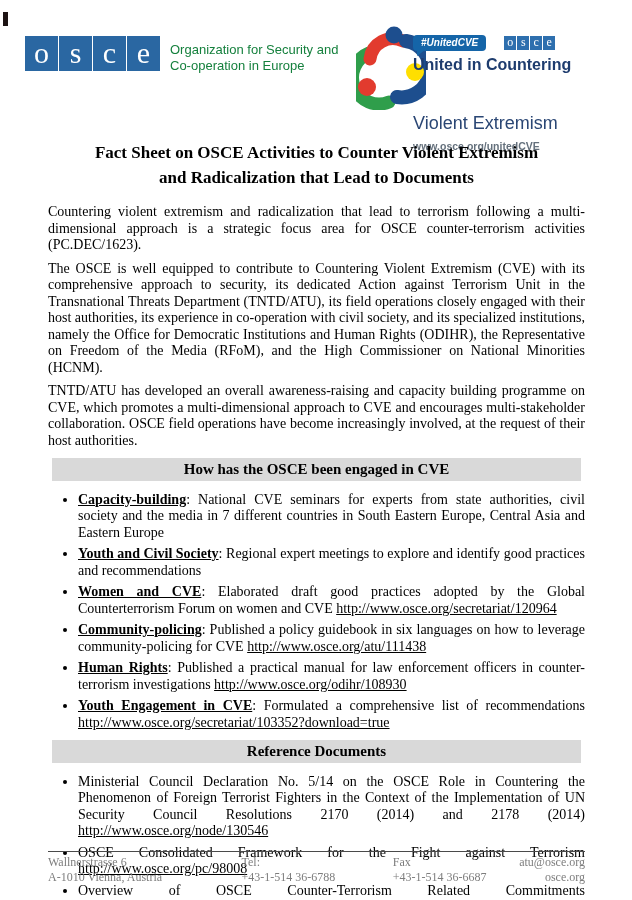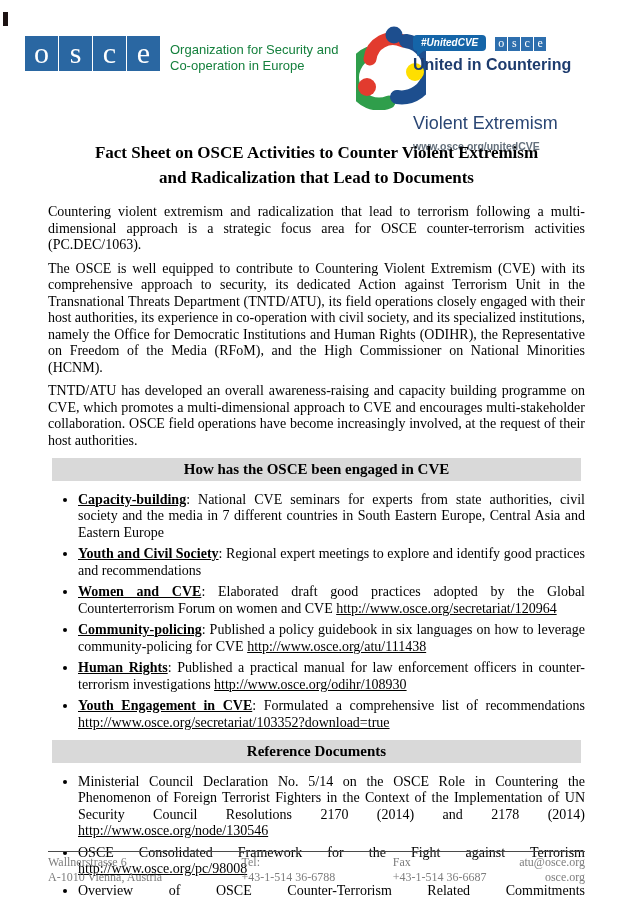--- a/index.html
+++ b/index.html
@@ -25,21 +25,21 @@
   }
   .osce-tagline {
     position: absolute; left: 170px; top: 42px;
     font-family: "Liberation Sans", sans-serif;
     font-size: 13px; line-height: 16px; color: #15803d;
   }
 
   
   .cve-mark { position: absolute; left: 356px; top: 26px; }
   .cve-right { position: absolute; left: 413px; top: 35px; width: 215px; font-family: "Liberation Sans", sans-serif; }
-  .cve-toprow { display: flex; align-items: flex-end; gap: 9px; margin-bottom: 4px; }
+  .cve-toprow { display: flex; align-items: center; gap: 18px; margin-bottom: 4px; }
   .badge {
     position: relative; display: inline-block;
     background: #1565a8; color: #fff;
     font-size: 10px; font-weight: bold; font-style: italic;
     padding: 2px 8px 3px; border-radius: 4px;
   }
   .badge::after {
     content: ""; position: absolute; left: 4px; bottom: -5px;
     width: 0; height: 0;
     border-top: 6px solid #1565a8; border-right: 8px solid transparent;
@@ -130,21 +130,21 @@
     <div class="cve-title2">Violent Extremism</div>
     <div class="cve-url">www.osce.org/unitedCVE</div>
   </div>
 
   <div class="content">
     <h1 class="doc-title">
       <span>Fact Sheet on OSCE Activities to Counter Violent Extremism</span><br>
       <span>and Radicalization that Lead to Documents</span>
     </h1>
 
-    <p>Countering violent extremism and radicalization that lead to terrorism following a multi-dimensional approach is a strategic focus area for OSCE counter-terrorism activities (PC.DEC/1063).</p>
+    <p>Countering violent extremism and radicalization that lead to terrorism following a multi-dimensional approach is a strategic focus area for OSCE counter-terrorism activities (PC.DEC/1623).</p>
     <p>The OSCE is well equipped to contribute to Countering Violent Extremism (CVE) with its comprehensive approach to security, its dedicated Action against Terrorism Unit in the Transnational Threats Department (TNTD/ATU), its field operations closely engaged with their host authorities, its experience in co-operation with civil society, and its specialized institutions, namely the Office for Democratic Institutions and Human Rights (ODIHR), the Representative on Freedom of the Media (RFoM), and the High Commissioner on National Minorities (HCNM).</p>
     <p>TNTD/ATU has developed an overall awareness-raising and capacity building programme on CVE, which promotes a multi-dimensional approach to CVE and encourages multi-stakeholder collaboration. OSCE field operations have become increasingly involved, at the request of their host authorities.</p>
 
     <div class="band">How has the OSCE been engaged in CVE</div>
     <ul class="doc-list" id="engaged-list">
         <li><b>Capacity-building</b>: National CVE seminars for experts from state authorities, civil society and the media in 7 different countries in South Eastern Europe, Central Asia and Eastern Europe</li>
         <li><b>Youth and Civil Society</b>: Regional expert meetings to explore and identify good practices and recommendations</li>
         <li><b>Women and CVE</b>: Elaborated draft good practices adopted by the Global Counterterrorism Forum on women and CVE <a class="doc-link" href="#">http://www.osce.org/secretariat/120964</a></li>
         <li><b>Community-policing</b>: Published a policy guidebook in six languages on how to leverage community-policing for CVE <a class="doc-link" href="#">http://www.osce.org/atu/111438</a></li>
         <li><b>Human Rights</b>: Published a practical manual for law enforcement officers in counter-terrorism investigations <a class="doc-link" href="#">http://www.osce.org/odihr/108930</a></li>

